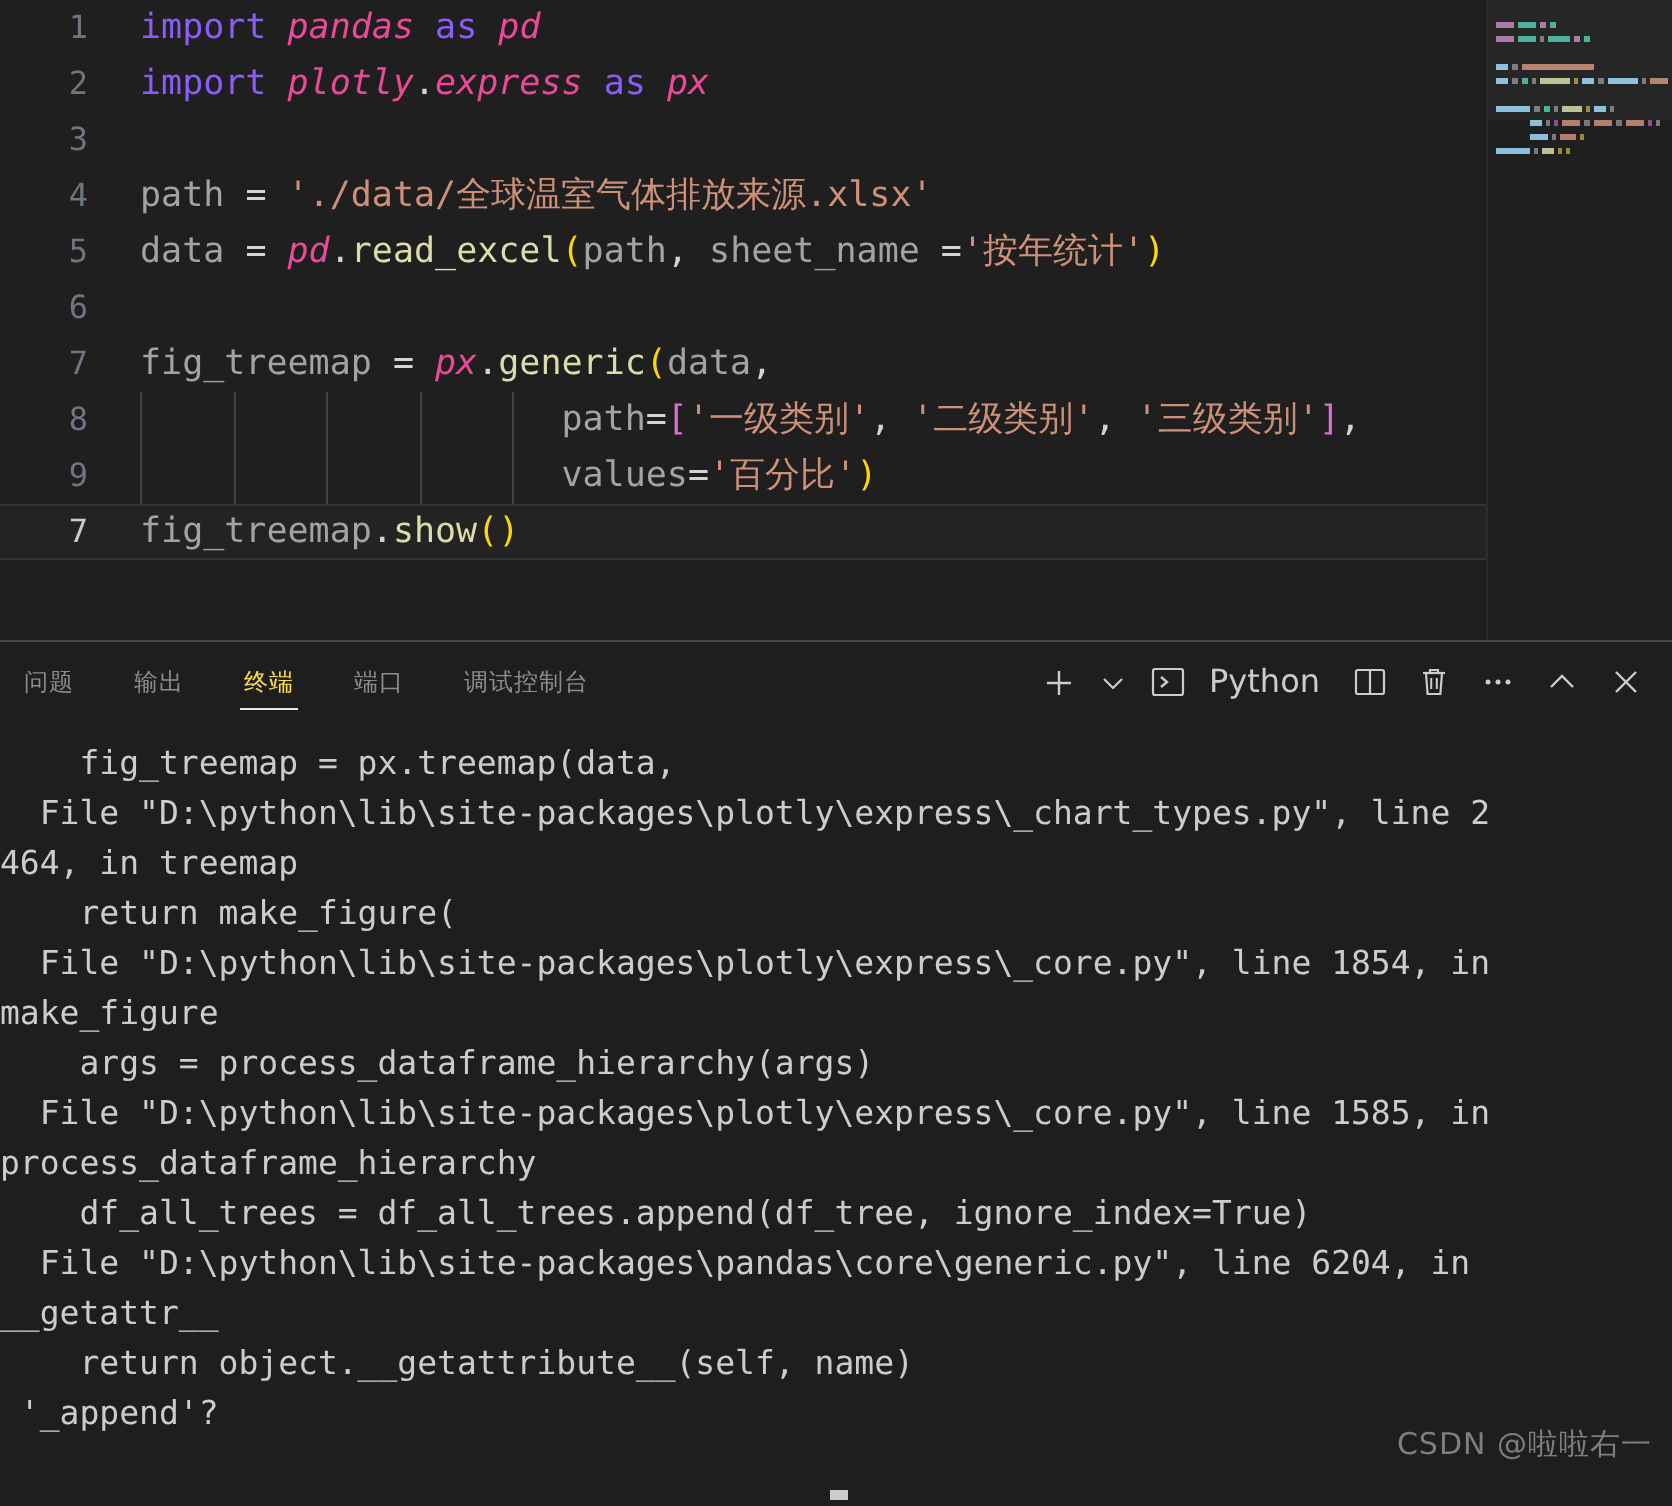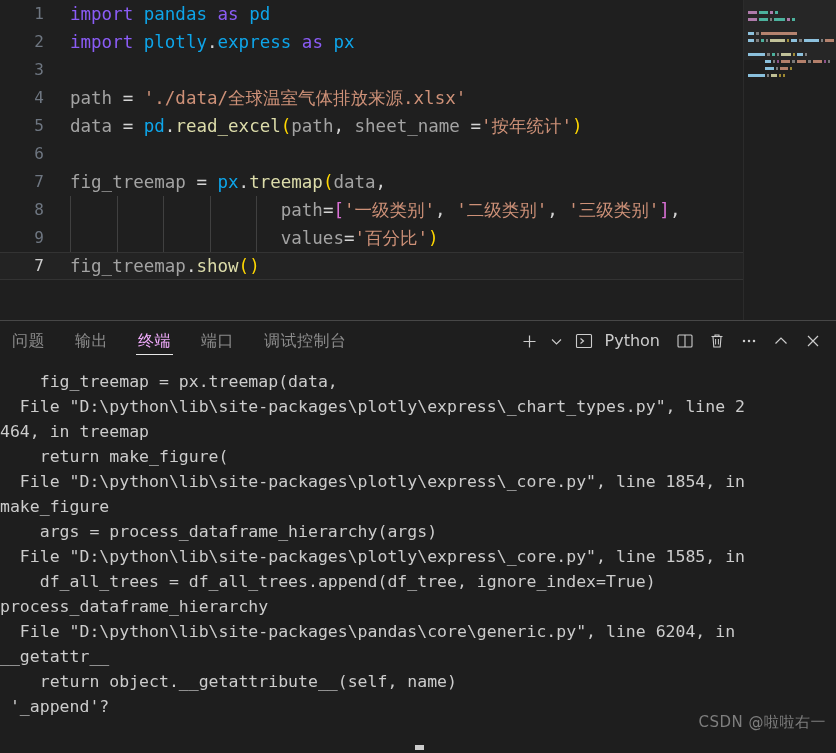--- a/index.html
+++ b/index.html
@@ -67,21 +67,21 @@
   .guide {
     position: absolute;
     top: 0;
     width: 1px;
     background: #404040;
     height: 28px;
   }
 
   
   .kw   { color: #8b5cf6; }   
-  .mod  { color: #0ea5e9; }   
+  .mod  { color: #ec4899; font-style: italic; }   
   .var  { color: #a3a3a3; }   
   .fn   { color: #dcdcaa; }   
   .str  { color: #ce9178; }   
   .op   { color: #d4d4d4; }   
   .pr1  { color: #ffd700; }   
   .pr2  { color: #da70d6; }   
   .plain{ color: #d4d4d4; }
 
   
   #minimap {
@@ -131,26 +131,26 @@
     height: 40px;
     padding-left: 2px;
   }
   .ptab {
     position: relative;
     height: 40px;
     line-height: 40px;
     padding: 0 10px;
     margin-right: 10px;
     font-family: "DejaVu Sans", sans-serif;
-    font-size: 16px;
+    font-size: 12px;
     color: #8c8c8c;
     letter-spacing: 0.5px;
     cursor: pointer;
   }
-  .ptab.active { color: #f0abfc; font-family: Liberation Serif, serif; }
+  .ptab.active { color: #fde047; font-family: Liberation Serif, serif; }
   .ptab.active::after {
     content: "";
     position: absolute;
     left: 8px; right: 8px;
     bottom: 6px;
     height: 1px;
     background: #e7e7e7;
   }
   #panel-actions {
     position: absolute;
@@ -223,21 +223,21 @@
 <body>
 
 <div id="editor">
   <div id="code-area">
       <div class="code-line"><span class="ln">1</span><span class="ctext"><span class="kw">import</span><span class="plain"> </span><span class="mod">pandas</span><span class="plain"> </span><span class="kw">as</span><span class="plain"> </span><span class="mod">pd</span></span></div>
       <div class="code-line"><span class="ln">2</span><span class="ctext"><span class="kw">import</span><span class="plain"> </span><span class="mod">plotly</span><span class="plain">.</span><span class="mod">express</span><span class="plain"> </span><span class="kw">as</span><span class="plain"> </span><span class="mod">px</span></span></div>
       <div class="code-line"><span class="ln">3</span><span class="ctext"></span></div>
       <div class="code-line"><span class="ln">4</span><span class="ctext"><span class="var">path</span><span class="op"> = </span><span class="str">'./data/全球温室气体排放来源.xlsx'</span></span></div>
       <div class="code-line"><span class="ln">5</span><span class="ctext"><span class="var">data</span><span class="op"> = </span><span class="mod">pd</span><span class="plain">.</span><span class="fn">read_excel</span><span class="pr1">(</span><span class="var">path</span><span class="op">, </span><span class="var">sheet_name</span><span class="op"> =</span><span class="str">'按年统计'</span><span class="pr1">)</span></span></div>
       <div class="code-line"><span class="ln">6</span><span class="ctext"></span></div>
-      <div class="code-line"><span class="ln">7</span><span class="ctext"><span class="var">fig_treemap</span><span class="op"> = </span><span class="mod">px</span><span class="plain">.</span><span class="fn">treemap</span><span class="pr1">(</span><span class="var">data</span><span class="op">,</span></span></div>
+      <div class="code-line"><span class="ln">7</span><span class="ctext"><span class="var">fig_treemap</span><span class="op"> = </span><span class="mod">px</span><span class="plain">.</span><span class="fn">generic</span><span class="pr1">(</span><span class="var">data</span><span class="op">,</span></span></div>
       <div class="code-line"><span class="ln">8</span><span class="guide" style="left: 70px;"></span><span class="guide" style="left: 116.5px;"></span><span class="guide" style="left: 163px;"></span><span class="guide" style="left: 209.5px;"></span><span class="guide" style="left: 256px;"></span><span class="ctext"><span class="plain">                    </span><span class="var">path</span><span class="op">=</span><span class="pr2">[</span><span class="str">'一级类别'</span><span class="op">, </span><span class="str">'二级类别'</span><span class="op">, </span><span class="str">'三级类别'</span><span class="pr2">]</span><span class="op">,</span></span></div>
       <div class="code-line"><span class="ln">9</span><span class="guide" style="left: 70px;"></span><span class="guide" style="left: 116.5px;"></span><span class="guide" style="left: 163px;"></span><span class="guide" style="left: 209.5px;"></span><span class="guide" style="left: 256px;"></span><span class="ctext"><span class="plain">                    </span><span class="var">values</span><span class="op">=</span><span class="str">'百分比'</span><span class="pr1">)</span></span></div>
       <div class="code-line cur-line"><span class="ln active">7</span><span class="ctext"><span class="var">fig_treemap</span><span class="plain">.</span><span class="fn">show</span><span class="pr1">(</span><span class="pr1">)</span></span></div>
     </div>
   <div id="editor-vscroll-shadow"></div>
   <div id="minimap">
     <div id="minimap-inner">
         <div class="mm-line"><span class="mm-blk" style="width: 9px; background: rgb(197, 134, 192); opacity: 0.85;"></span><span class="mm-blk" style="width: 9px; background: rgb(78, 201, 176); opacity: 0.85;"></span><span class="mm-blk" style="width: 3px; background: rgb(197, 134, 192); opacity: 0.85;"></span><span class="mm-blk" style="width: 3px; background: rgb(78, 201, 176); opacity: 0.85;"></span></div>
         <div class="mm-line"><span class="mm-blk" style="width: 9px; background: rgb(197, 134, 192); opacity: 0.85;"></span><span class="mm-blk" style="width: 9px; background: rgb(78, 201, 176); opacity: 0.85;"></span><span class="mm-blk" style="width: 2px; background: rgb(138, 138, 138); opacity: 0.85;"></span><span class="mm-blk" style="width: 10.5px; background: rgb(78, 201, 176); opacity: 0.85;"></span><span class="mm-blk" style="width: 3px; background: rgb(197, 134, 192); opacity: 0.85;"></span><span class="mm-blk" style="width: 3px; background: rgb(78, 201, 176); opacity: 0.85;"></span></div>
         <div class="mm-line"></div>
@@ -329,22 +329,22 @@
 
   <div id="terminal">
       <div class="tline">    fig_treemap = px.treemap(data,</div>
       <div class="tline">  File "D:\python\lib\site-packages\plotly\express\_chart_types.py", line 2</div>
       <div class="tline">464, in treemap</div>
       <div class="tline">    return make_figure(</div>
       <div class="tline">  File "D:\python\lib\site-packages\plotly\express\_core.py", line 1854, in</div>
       <div class="tline">make_figure</div>
       <div class="tline">    args = process_dataframe_hierarchy(args)</div>
       <div class="tline">  File "D:\python\lib\site-packages\plotly\express\_core.py", line 1585, in</div>
+      <div class="tline">process_dataframe_hierarchy</div>
       <div class="tline">    df_all_trees = df_all_trees.append(df_tree, ignore_index=True)</div>
-      <div class="tline">process_dataframe_hierarchy</div>
       <div class="tline">  File "D:\python\lib\site-packages\pandas\core\generic.py", line 6204, in</div>
       <div class="tline">__getattr__</div>
       <div class="tline">    return object.__getattribute__(self, name)</div>
       <div class="tline"> '_append'?</div>
     </div>
   <div id="term-cursor"></div>
   <div id="watermark">CSDN @啦啦右一</div>
 </div>
 
 </body></html>

